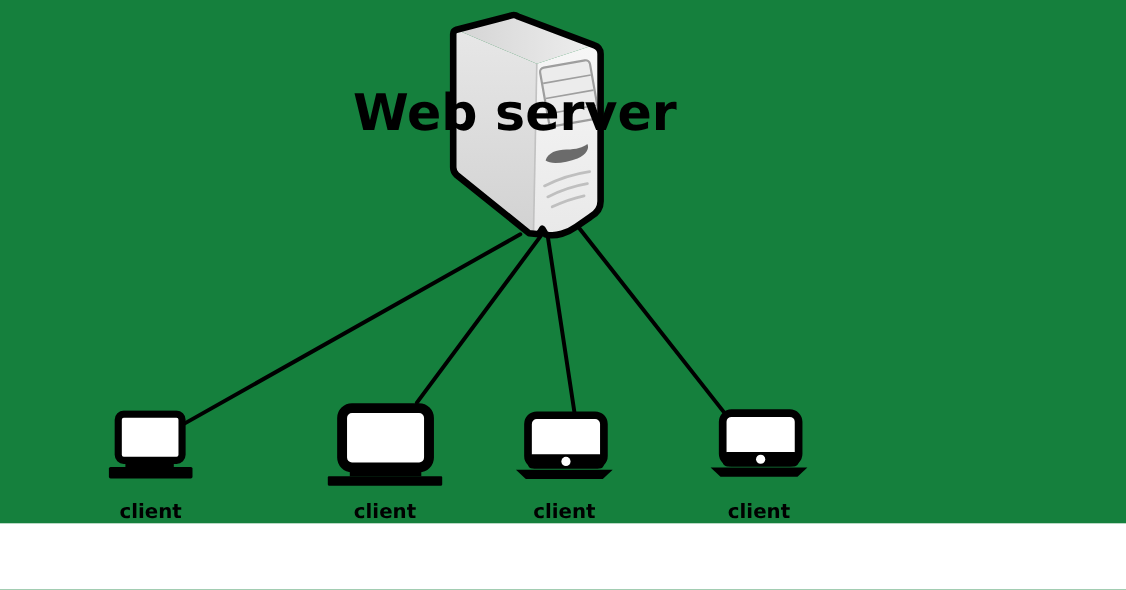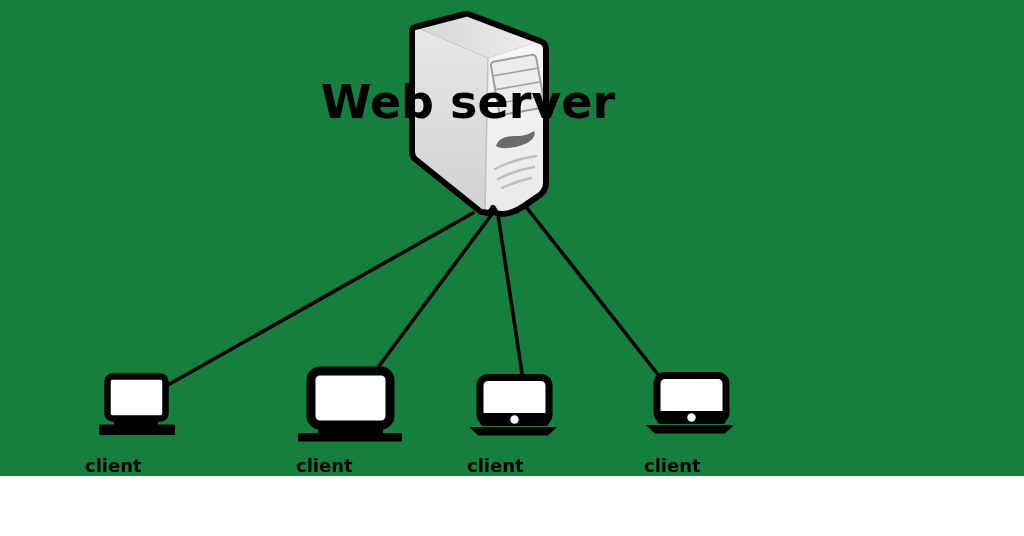--- a/index.html
+++ b/index.html
@@ -27,20 +27,21 @@
     width: 436px;
     text-align: center;
     font-size: 46px;
     font-weight: bold;
     color: #000000;
     letter-spacing: 0px;
     line-height: 1;
   }
   .client {
     position: absolute;
+    text-align: center;
   }
   .client svg { display: block; margin: 0 auto; }
   .client-1 { left: 85px;  top: 373px; width: 104px; }
   .client-2 { left: 296px; top: 366px; width: 108px; }
   .client-3 { left: 467px; top: 373px; width: 92px; }
   .client-4 { left: 644px; top: 371px; width: 92px; }
   .client-label {
     font-size: 18px;
     font-weight: bold;
     color: #000000;

